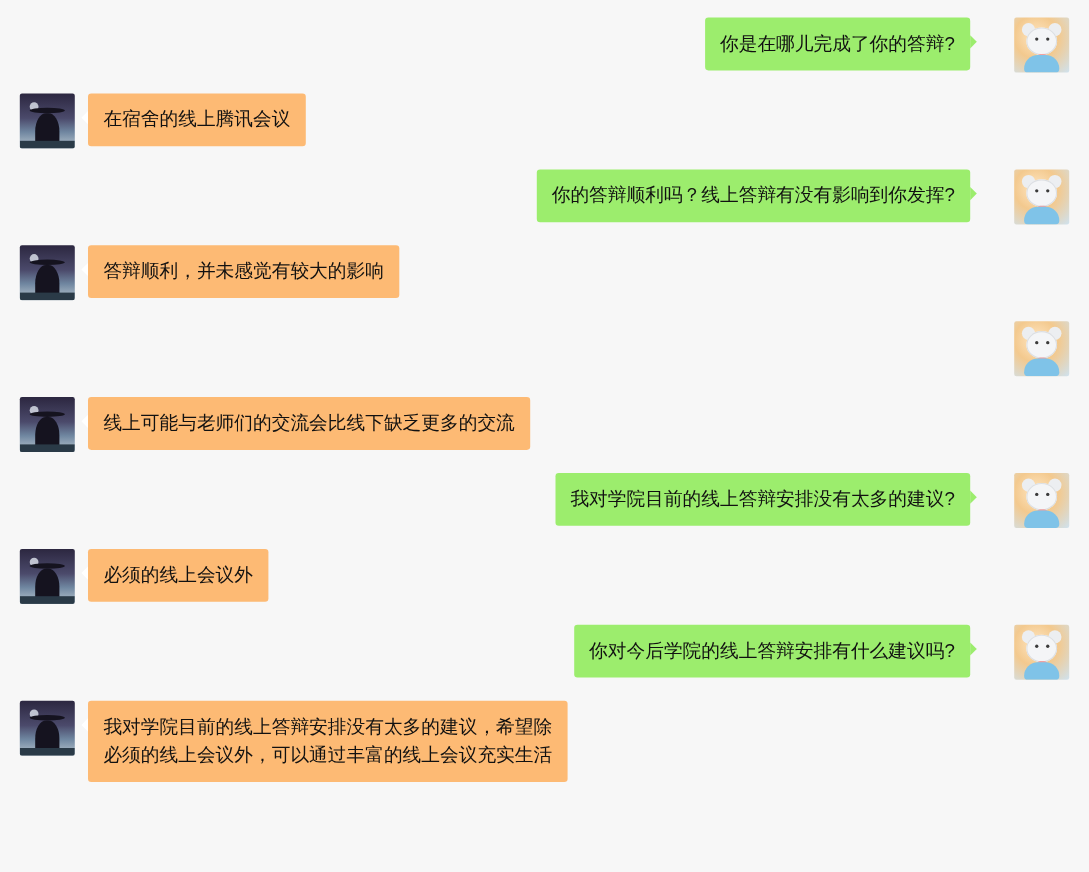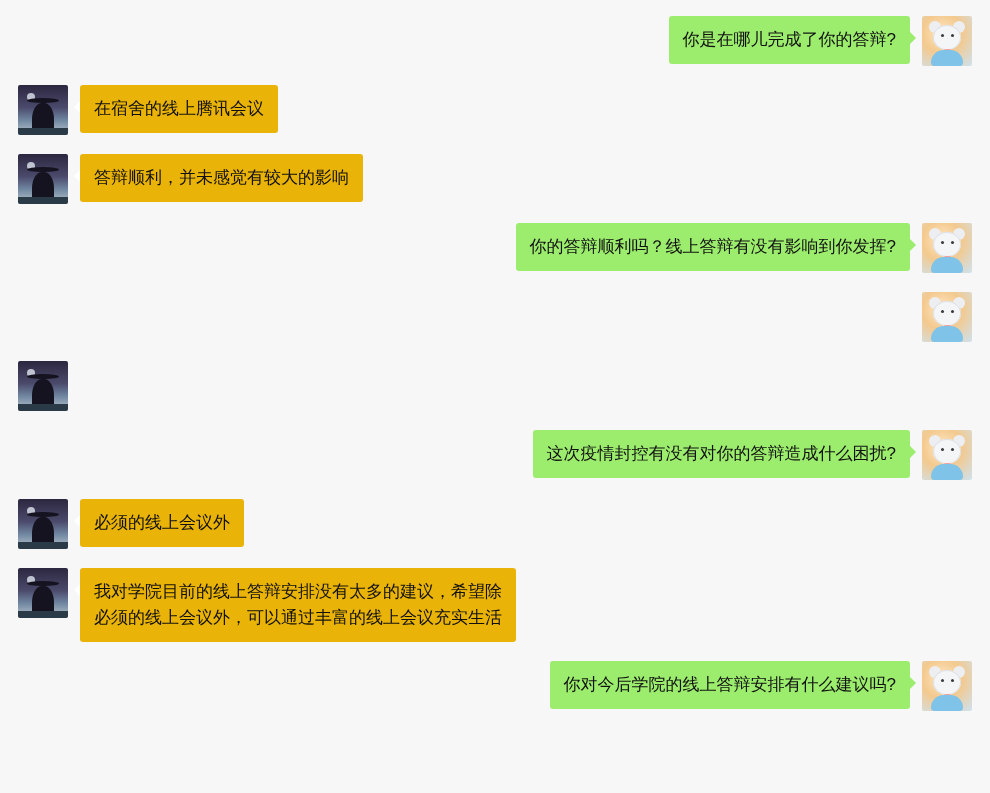--- a/index.html
+++ b/index.html
@@ -24,20 +24,21 @@
     display: flex;
     align-items: flex-start;
     padding: 0 18px;
     margin-bottom: 19px;
   }
   .msg-row.left {
     justify-content: flex-start;
   }
   .msg-row.right {
     justify-content: flex-end;
+    gap: 28px;
   }
 
   .avatar {
     width: 50px;
     height: 50px;
     flex: 0 0 50px;
     border-radius: 2px;
     overflow: hidden;
     position: relative;
   }
@@ -143,21 +144,21 @@
     max-width: 620px;
     padding: 11px 14px;
     font-size: 17px;
     line-height: 26px;
     color: #111111;
     border-radius: 3px;
     word-break: break-word;
     white-space: pre-wrap;
   }
   .bubble.in {
-    background: #eab308;
+    background: #fdba74;
     margin-left: 12px;
   }
   .bubble.out {
     background: #9ced6d;
     margin-right: 12px;
   }
   .bubble.in::before {
     content: "";
     position: absolute;
     left: -6px;
@@ -202,96 +203,97 @@
     </div>
     <div class="msg-row left">
       <div class="avatar left-av">
         <div class="sun"></div>
         <div class="hat"></div>
         <div class="figure"></div>
         <div class="ground"></div>
       </div>
       <div class="bubble in">在宿舍的线上腾讯会议</div>
     </div>
+    <div class="msg-row right">
+      <div class="bubble out">你的答辩顺利吗？线上答辩有没有影响到你发挥?</div>
+      <div class="avatar right-av">
+        <div class="ear-l"></div>
+        <div class="ear-r"></div>
+        <div class="head"></div>
+        <div class="eye-l"></div>
+        <div class="eye-r"></div>
+        <div class="bow"></div>
+        <div class="body"></div>
+      </div>
+    </div>
     <div class="msg-row left">
       <div class="avatar left-av">
         <div class="sun"></div>
         <div class="hat"></div>
         <div class="figure"></div>
         <div class="ground"></div>
       </div>
       <div class="bubble in">答辩顺利，并未感觉有较大的影响</div>
     </div>
     <div class="msg-row right">
-      <div class="bubble out">你的答辩顺利吗？线上答辩有没有影响到你发挥?</div>
-      <div class="avatar right-av">
-        <div class="ear-l"></div>
-        <div class="ear-r"></div>
-        <div class="head"></div>
-        <div class="eye-l"></div>
-        <div class="eye-r"></div>
-        <div class="bow"></div>
-        <div class="body"></div>
-      </div>
-    </div>
-    <div class="msg-row right">
-      <div class="avatar right-av">
-        <div class="ear-l"></div>
-        <div class="ear-r"></div>
-        <div class="head"></div>
-        <div class="eye-l"></div>
-        <div class="eye-r"></div>
-        <div class="bow"></div>
-        <div class="body"></div>
-      </div>
-    </div>
-    <div class="msg-row left">
-      <div class="avatar left-av">
-        <div class="sun"></div>
-        <div class="hat"></div>
-        <div class="figure"></div>
-        <div class="ground"></div>
-      </div>
-    </div>
-    <div class="msg-row right">
-      <div class="bubble out">这次疫情封控有没有对你的答辩造成什么困扰?</div>
+      <div class="avatar right-av">
+        <div class="ear-l"></div>
+        <div class="ear-r"></div>
+        <div class="head"></div>
+        <div class="eye-l"></div>
+        <div class="eye-r"></div>
+        <div class="bow"></div>
+        <div class="body"></div>
+      </div>
+    </div>
+    <div class="msg-row left">
+      <div class="avatar left-av">
+        <div class="sun"></div>
+        <div class="hat"></div>
+        <div class="figure"></div>
+        <div class="ground"></div>
+      </div>
+      <div class="bubble in">线上可能与老师们的交流会比线下缺乏更多的交流</div>
+    </div>
+    <div class="msg-row right">
+      <div class="bubble out">我对学院目前的线上答辩安排没有太多的建议?</div>
       <div class="avatar right-av">
         <div class="ear-l"></div>
         <div class="ear-r"></div>
         <div class="head"></div>
         <div class="eye-l"></div>
         <div class="eye-r"></div>
         <div class="bow"></div>
         <div class="body"></div>
       </div>
     </div>
     <div class="msg-row left">
       <div class="avatar left-av">
         <div class="sun"></div>
         <div class="hat"></div>
         <div class="figure"></div>
         <div class="ground"></div>
       </div>
       <div class="bubble in">必须的线上会议外</div>
+    </div>
+    <div class="msg-row right">
+      <div class="bubble out">你对今后学院的线上答辩安排有什么建议吗?</div>
+      <div class="avatar right-av">
+        <div class="ear-l"></div>
+        <div class="ear-r"></div>
+        <div class="head"></div>
+        <div class="eye-l"></div>
+        <div class="eye-r"></div>
+        <div class="bow"></div>
+        <div class="body"></div>
+      </div>
     </div>
     <div class="msg-row left">
       <div class="avatar left-av">
         <div class="sun"></div>
         <div class="hat"></div>
         <div class="figure"></div>
         <div class="ground"></div>
       </div>
       <div class="bubble in">我对学院目前的线上答辩安排没有太多的建议，希望除
 必须的线上会议外，可以通过丰富的线上会议充实生活</div>
     </div>
-    <div class="msg-row right">
-      <div class="bubble out">你对今后学院的线上答辩安排有什么建议吗?</div>
-      <div class="avatar right-av">
-        <div class="ear-l"></div>
-        <div class="ear-r"></div>
-        <div class="head"></div>
-        <div class="eye-l"></div>
-        <div class="eye-r"></div>
-        <div class="bow"></div>
-        <div class="body"></div>
-      </div>
-    </div>
   </div>
 
 </body></html>

